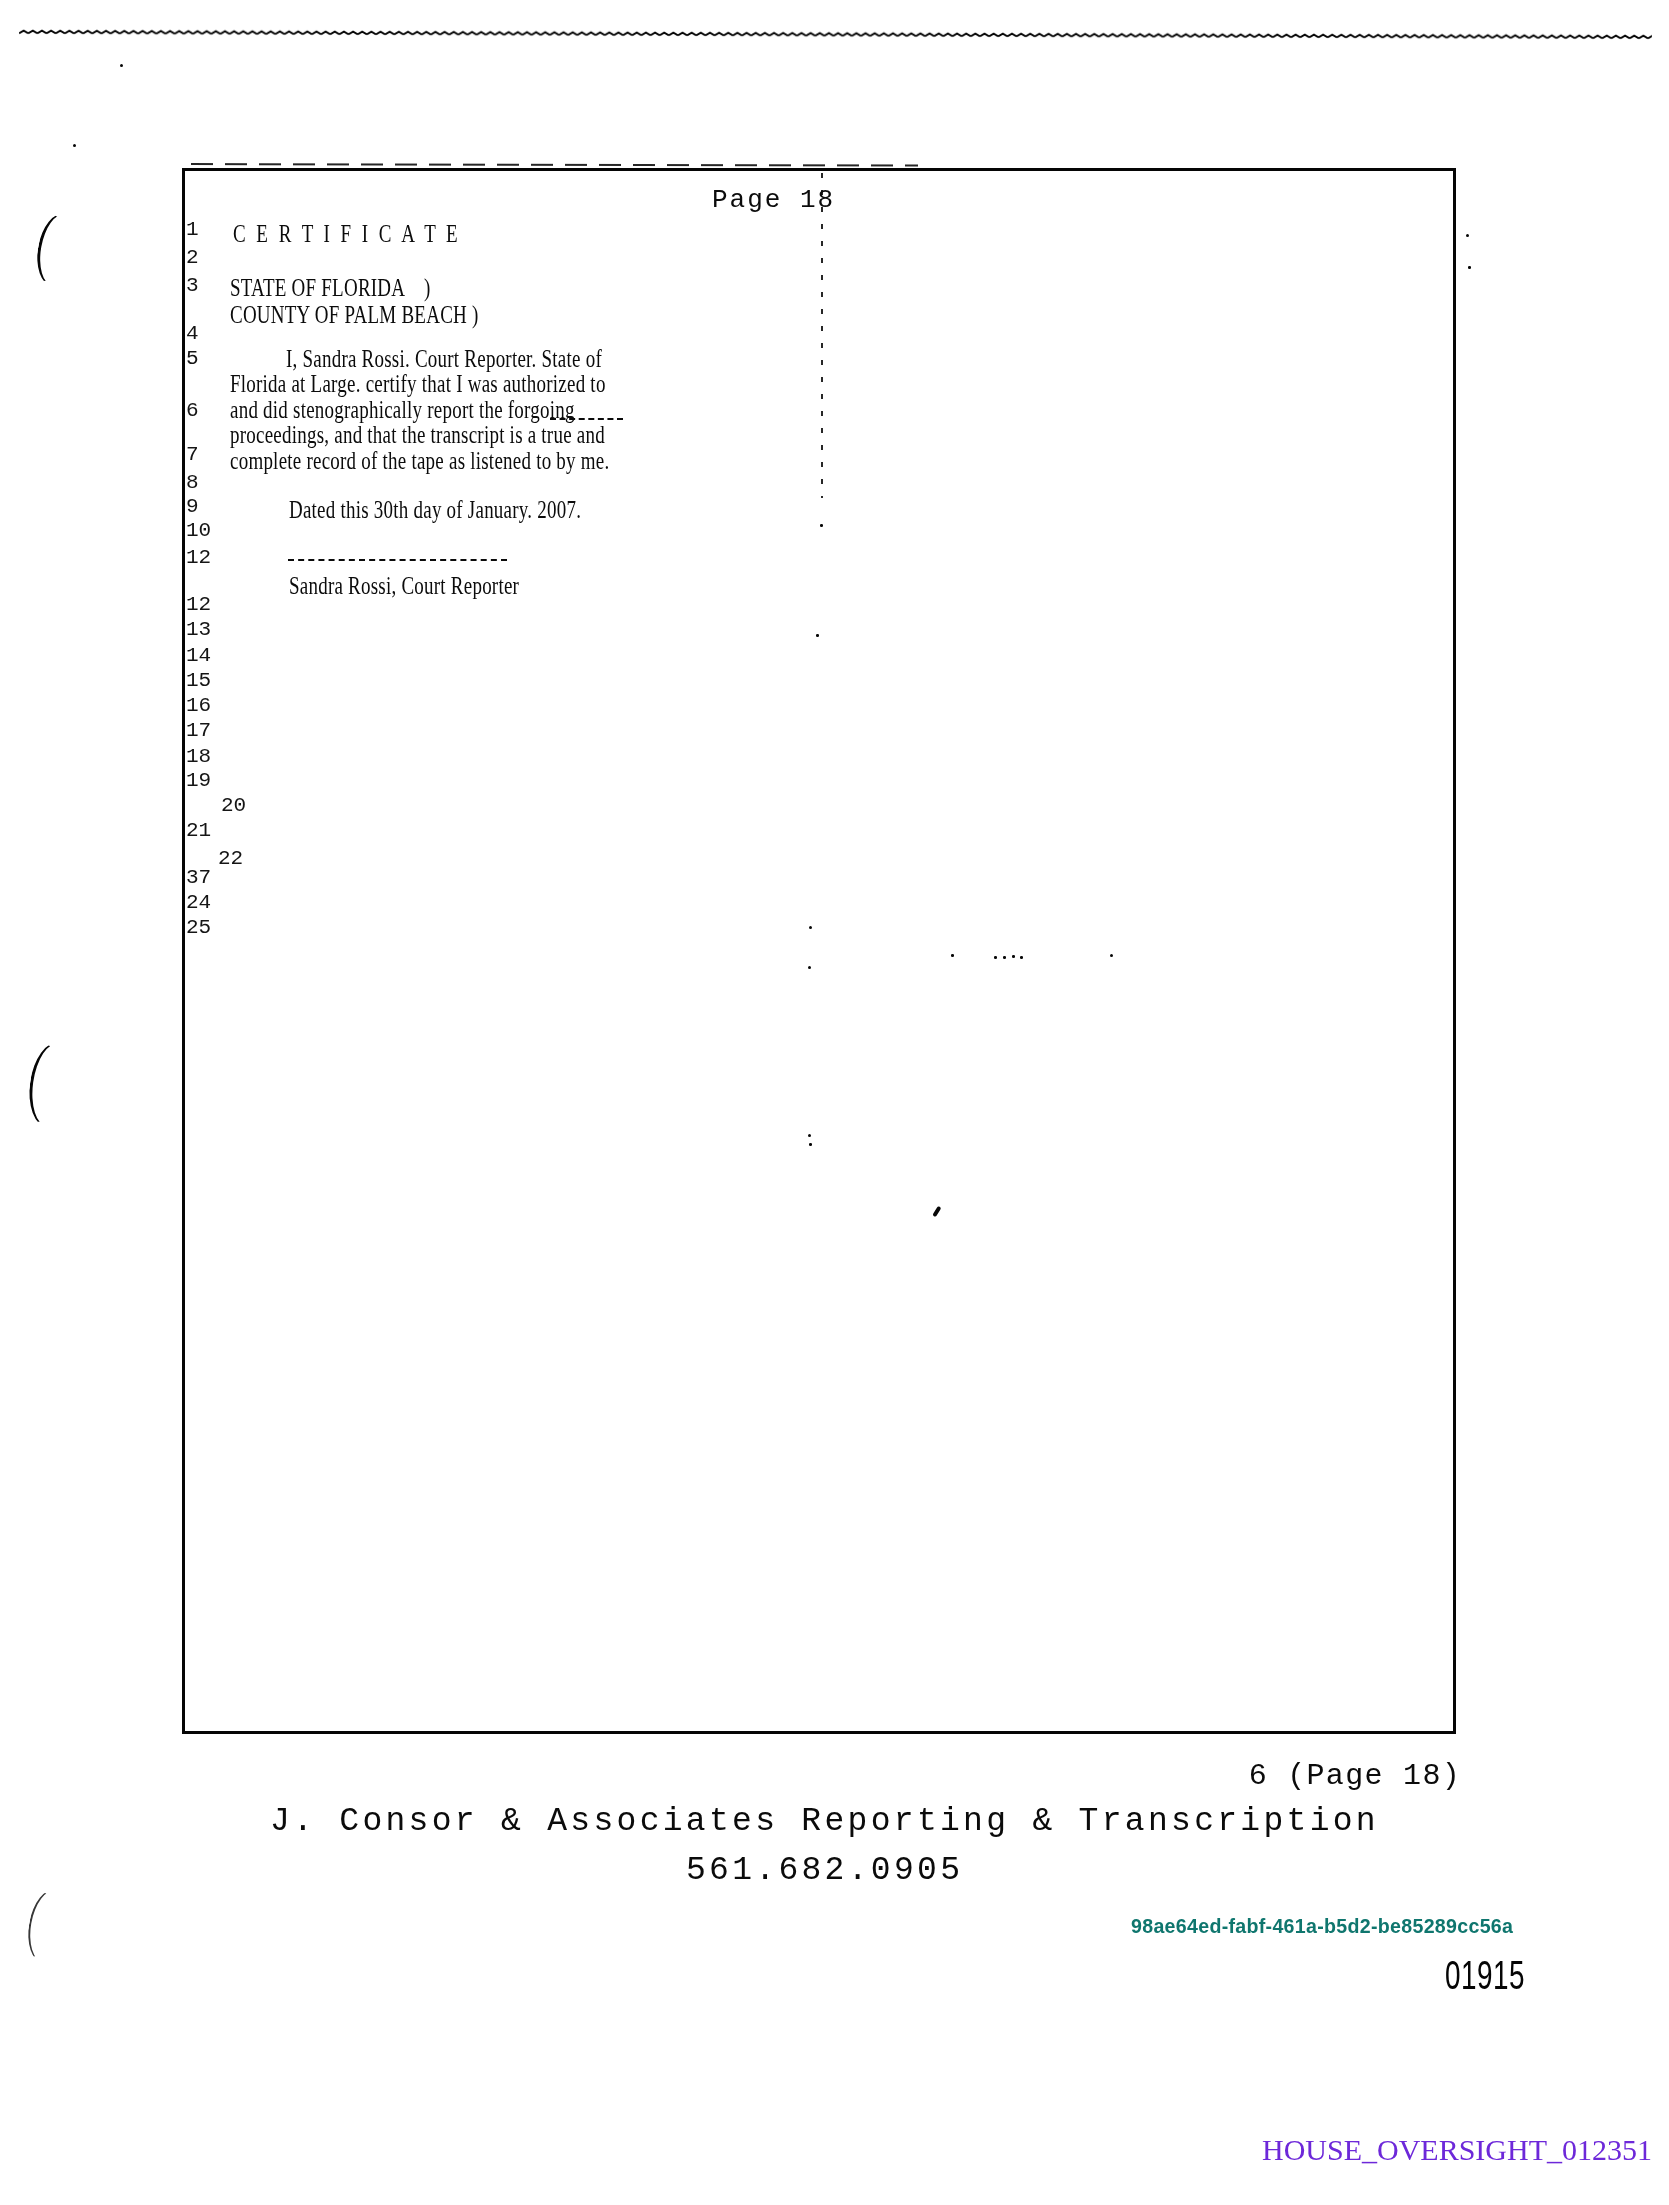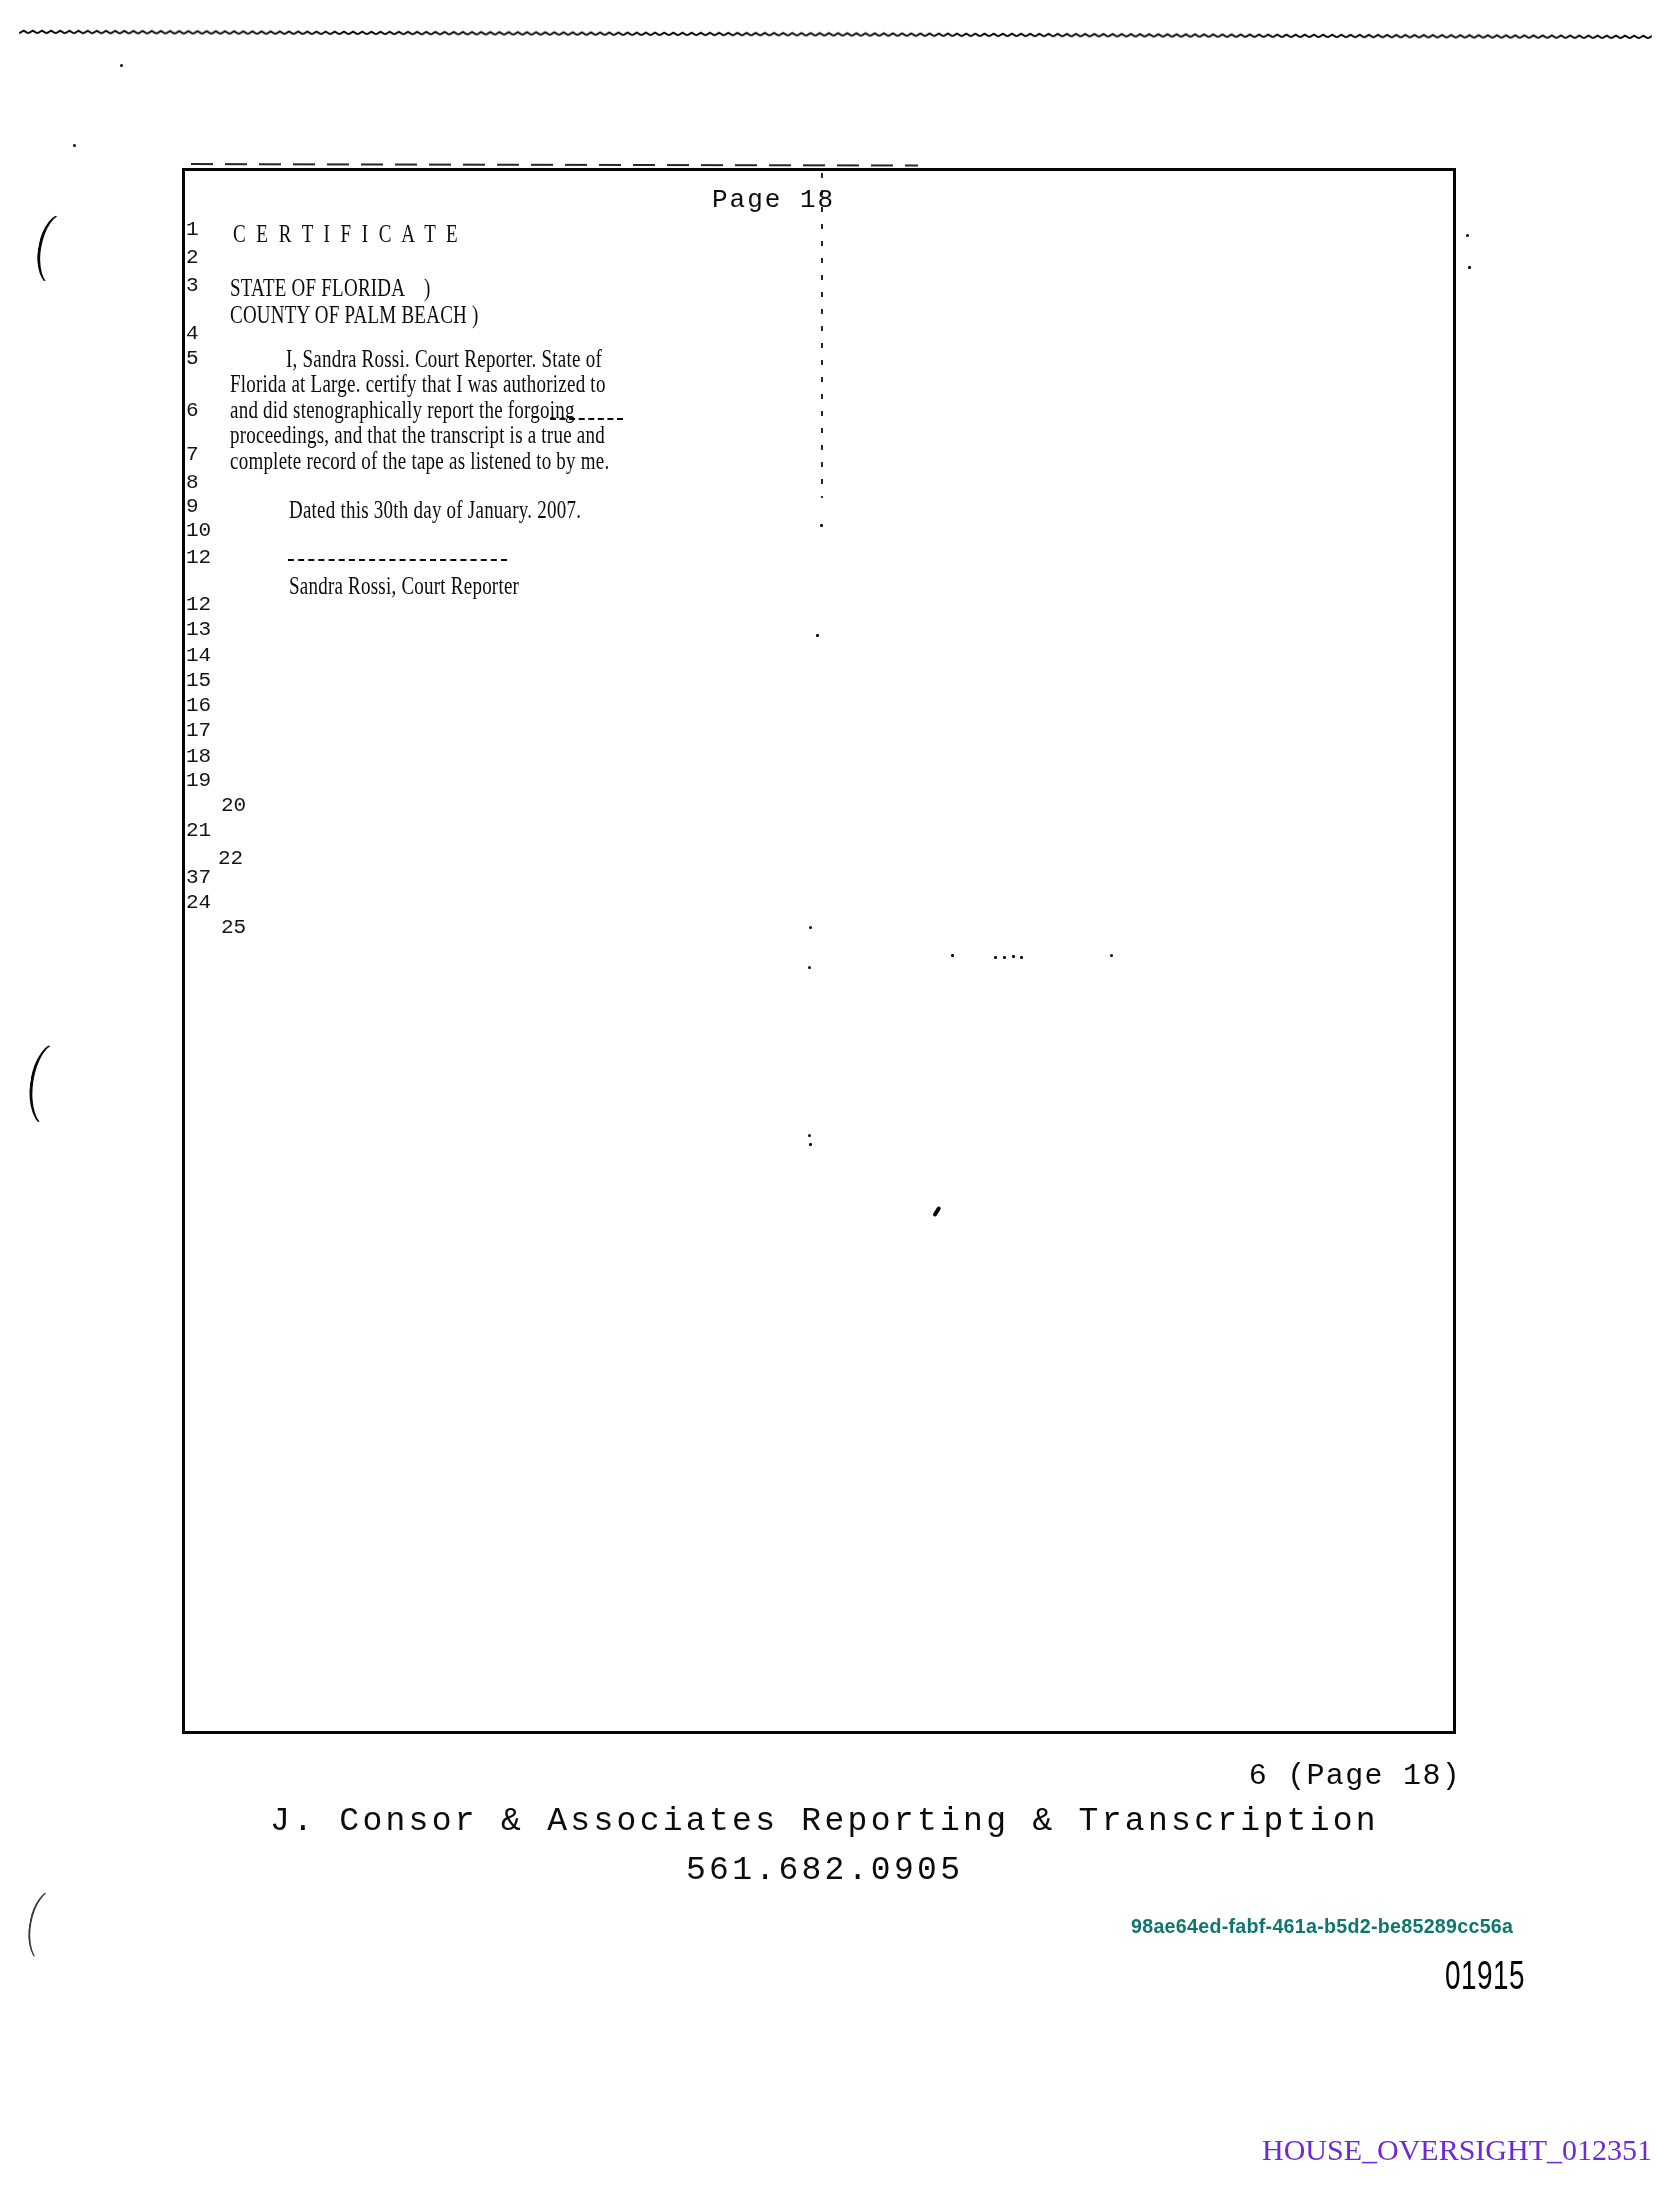--- a/index.html
+++ b/index.html
@@ -142,21 +142,21 @@
 <div class="line-number" style="top:670px;">15</div>
 <div class="line-number" style="top:695px;">16</div>
 <div class="line-number" style="top:720px;">17</div>
 <div class="line-number" style="top:746px;">18</div>
 <div class="line-number" style="top:770px;">19</div>
 <div class="line-number" style="top:795px;padding-left:35px;">20</div>
 <div class="line-number" style="top:820px;">21</div>
 <div class="line-number" style="top:848px;margin-left:32px;">22</div>
 <div class="line-number" style="top:867px;">37</div>
 <div class="line-number" style="top:892px;">24</div>
-<div class="line-number" style="top:917px;padding-left:35px;">25</div>
+<div class="line-number" style="top:917px;">25</div>
 
 <div class="serif-line" style="left:233px;top:221px;letter-spacing:3.9px;font-size:25px;">C E R T I F I C A T E</div>
 
 <div class="serif-line" style="left:230px;top:275px;">STATE OF FLORIDA    )</div>
 <div class="serif-line" style="left:230px;top:302px;">COUNTY OF PALM BEACH )</div>
 
 <div class="serif-line" style="left:286px;top:346px;">I, Sandra Rossi. Court Reporter. State of</div>
 <div class="serif-line" style="left:230px;top:371px;">Florida at Large. certify that I was authorized to</div>
 <div class="serif-line" style="left:230px;top:397px;">and did stenographically report the forgoing</div>
 <div class="serif-line" style="left:230px;top:422px;">proceedings, and that the transcript is a true and</div>

